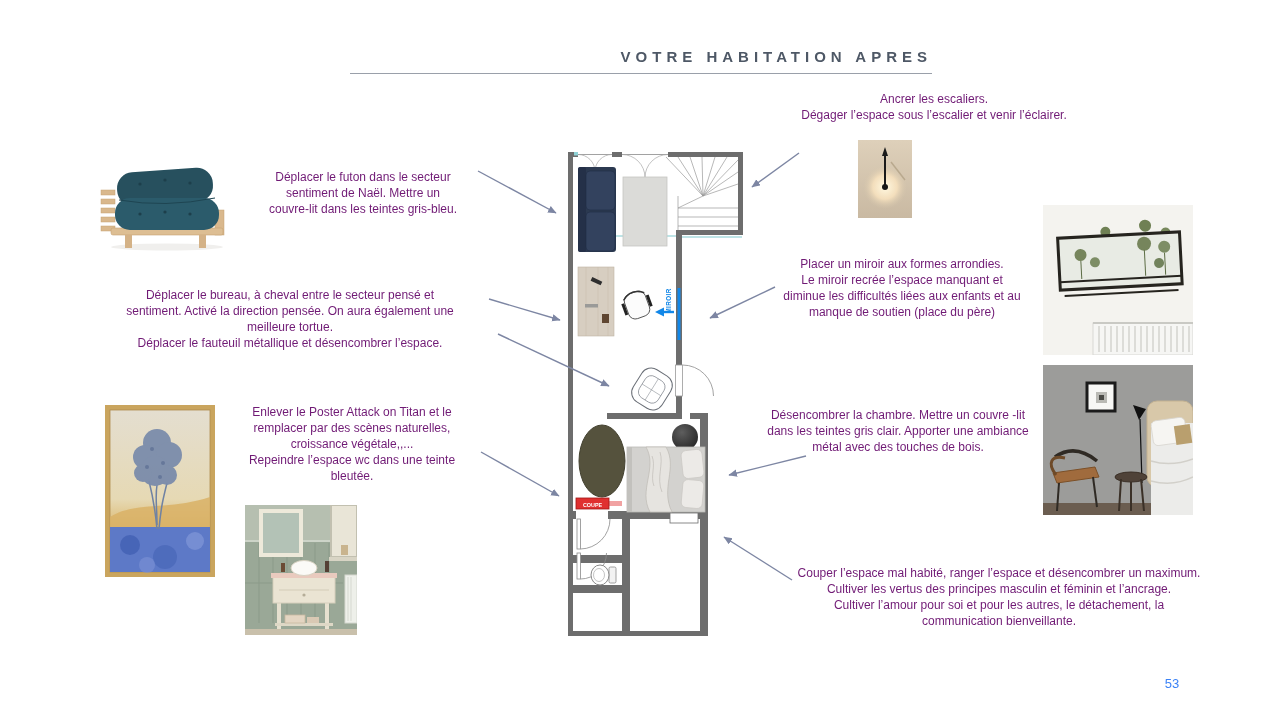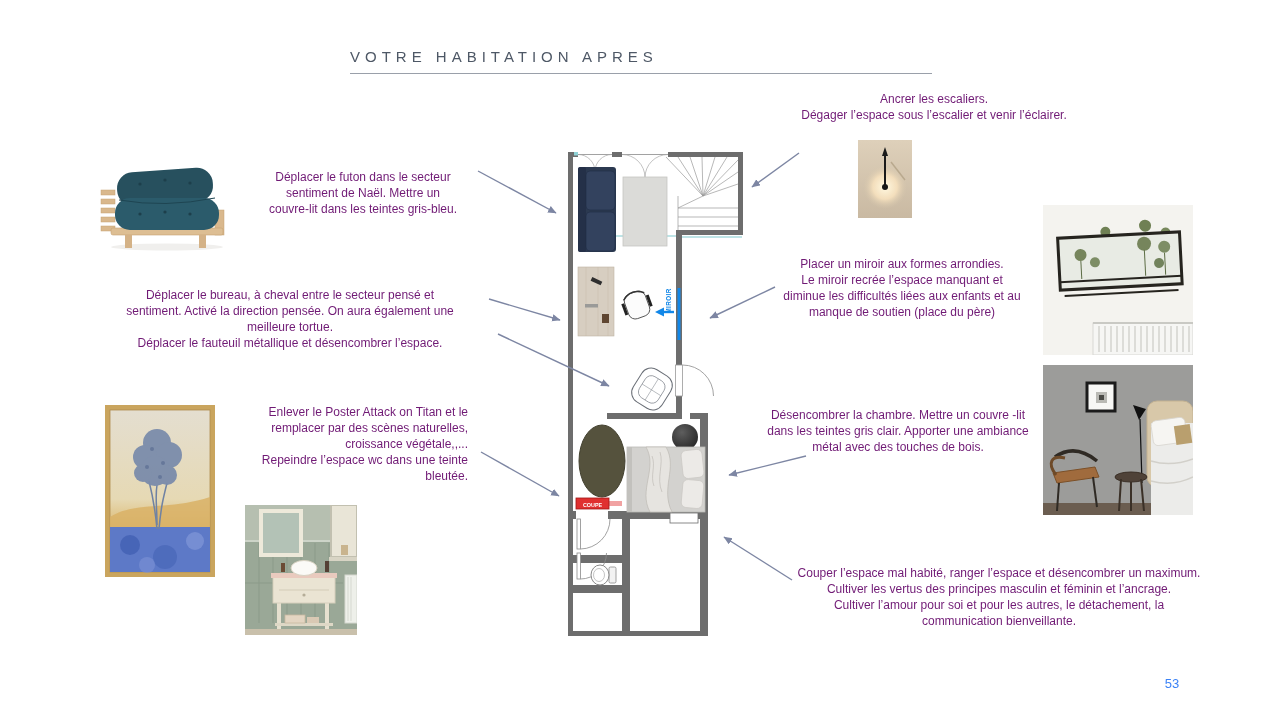--- a/index.html
+++ b/index.html
@@ -3,27 +3,27 @@
 <meta charset="utf-8">
 <style>
   :root{
     --title:#4e5866; --arrow:#7d86a3; --wall:#6d6d6d;
     --miroir-blue:#1287e8; --coupe-red:#e03030;
   }
   *{box-sizing:border-box}
   body{margin:0;background:#e8e8e8}
   .slide{position:relative;width:1280px;height:720px;background:#ffffff;
          font-family:"Liberation Sans",sans-serif;overflow:hidden;margin:0 auto}
-  .page-title{position:absolute;left:350px;top:48px;width:582px;text-align:left;
-      font-size:15px;letter-spacing:5px;color:var(--title);font-weight:400}
+  .page-title{position:absolute;left:350px;top:48px;width:582px;text-align:right;
+      font-size:15px;letter-spacing:5px;color:var(--title);font-weight:700}
   .title-rule{position:absolute;left:350px;top:73px;width:582px;height:0;
       border-top:1.2px solid #9aa0aa}
   .note{position:absolute;font-size:12px;line-height:1.33;color:#701a75;
       white-space:pre-line;text-align:center}
-  .note.left-align{text-align:right}
+  .note.left-align{text-align:center}
   .note .bold{font-weight:700}
   .page-number{position:absolute;left:1150px;top:676px;width:44px;text-align:center;
       font-size:13px;color:#3b82f6}
   .photo{position:absolute;overflow:hidden}
   .photo svg{display:block}
   .overlay{position:absolute;left:0;top:0;pointer-events:none}
   .arrow-line{stroke:var(--arrow);stroke-width:1.4;fill:none}
   .arrow-fill{fill:var(--arrow)}
   .wall{fill:var(--wall)}
   .blue-stroke{stroke:var(--miroir-blue)}

